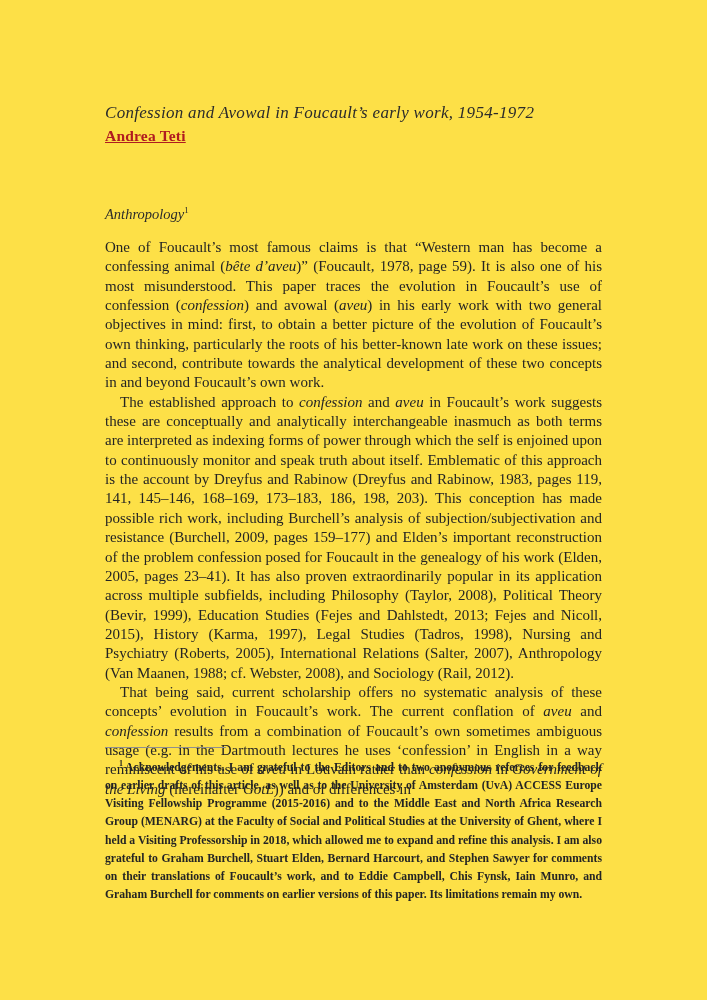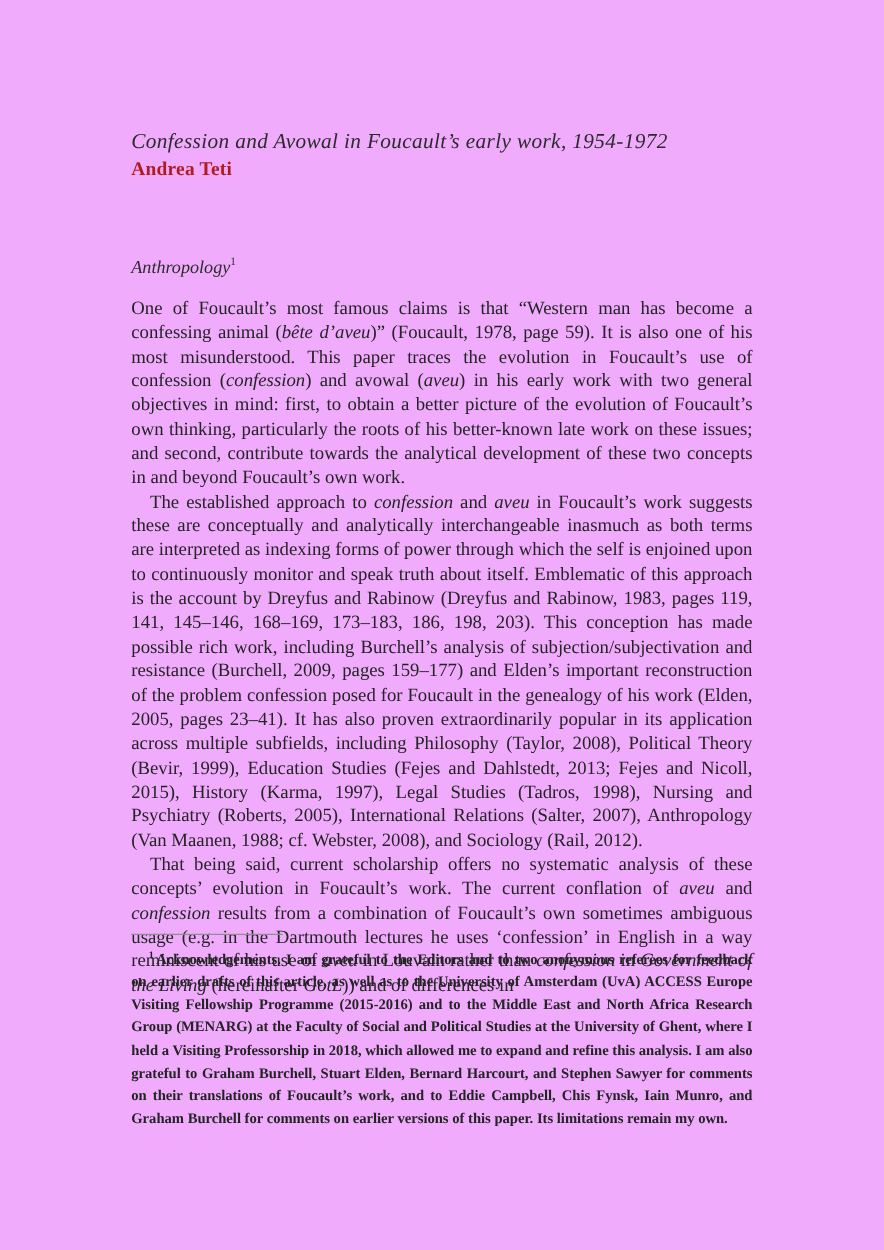--- a/index.html
+++ b/index.html
@@ -1,20 +1,20 @@
 <!DOCTYPE html>
 <html><head>
 <meta charset="utf-8">
 <style>
   html, body { margin: 0; padding: 0; background: #e9e9e9; }
   .page {
     position: relative;
     width: 707px;
     height: 1000px;
-    background: #f0abfc;
+    background: #fde047;
     font-family: "Liberation Serif", serif;
     color: #242424;
     margin: 0 auto;
     overflow: hidden;
   }
   .title {
     position: absolute;
     left: 105px; top: 103px;
     width: 520px;
     font-style: italic;
@@ -77,21 +77,21 @@
     margin-right: 2px;
   }
 </style>
 </head>
 <body>
 
 <div class="page">
 
   <div class="title">Confession and Avowal in Foucault’s early work, 1954-1972</div>
 
-  <div class="author" style="color: rgb(176, 27, 32);">Andrea Teti</div>
+  <div class="author" style="color: rgb(176, 27, 32); text-decoration: underline;">Andrea Teti</div>
 
   <div class="section-heading">
     <span>Anthropology</span><sup>1</sup>
   </div>
 
   <div class="body-text">
       <p class=""><span>One of Foucault’s most famous claims is that “Western man has become a confessing animal (</span><i>bête d’aveu</i><span>)” (Foucault, 1978, page 59). It is also one of his most misunderstood. This paper traces the evolution in Foucault’s use of confession (</span><i>confession</i><span>) and avowal (</span><i>aveu</i><span>) in his early work with two general objectives in mind: first, to obtain a better picture of the evolution of Foucault’s own thinking, particularly the roots of his better-known late work on these issues; and second, contribute towards the analytical development of these two concepts in and beyond Foucault’s own work.</span></p>
       <p class="indent"><span>The established approach to </span><i>confession</i><span> and </span><i>aveu</i><span> in Foucault’s work suggests these are conceptually and analytically interchangeable inasmuch as both terms are interpreted as indexing forms of power through which the self is enjoined upon to continuously monitor and speak truth about itself. Emblematic of this approach is the account by Dreyfus and Rabinow (Dreyfus and Rabinow, 1983, pages 119, 141, 145–146, 168–169, 173–183, 186, 198, 203). This conception has made possible rich work, including Burchell’s analysis of subjection/subjectivation and resistance (Burchell, 2009, pages 159–177) and Elden’s important reconstruction of the problem confession posed for Foucault in the genealogy of his work (Elden, 2005, pages 23–41). It has also proven extraordinarily popular in its application across multiple subfields, including Philosophy (Taylor, 2008), Political Theory (Bevir, 1999), Education Studies (Fejes and Dahlstedt, 2013; Fejes and Nicoll, 2015), History (Karma, 1997), Legal Studies (Tadros, 1998), Nursing and Psychiatry (Roberts, 2005), International Relations (Salter, 2007), Anthropology (Van Maanen, 1988; cf. Webster, 2008), and Sociology (Rail, 2012).</span></p>
       <p class="indent"><span>That being said, current scholarship offers no systematic analysis of these concepts’ evolution in Foucault’s work. The current conflation of </span><i>aveu</i><span> and </span><i>confession</i><span> results from a combination of Foucault’s own sometimes ambiguous usage (e.g. in the Dartmouth lectures he uses ‘confession’ in English in a way reminiscent of his use of </span><i>aveu</i><span> in Louvain rather than </span><i>confession</i><span> in </span><i>Government of the Living</i><span> (hereinafter </span><i>GotL</i><span>)) and of differences in</span></p>
     </div>

